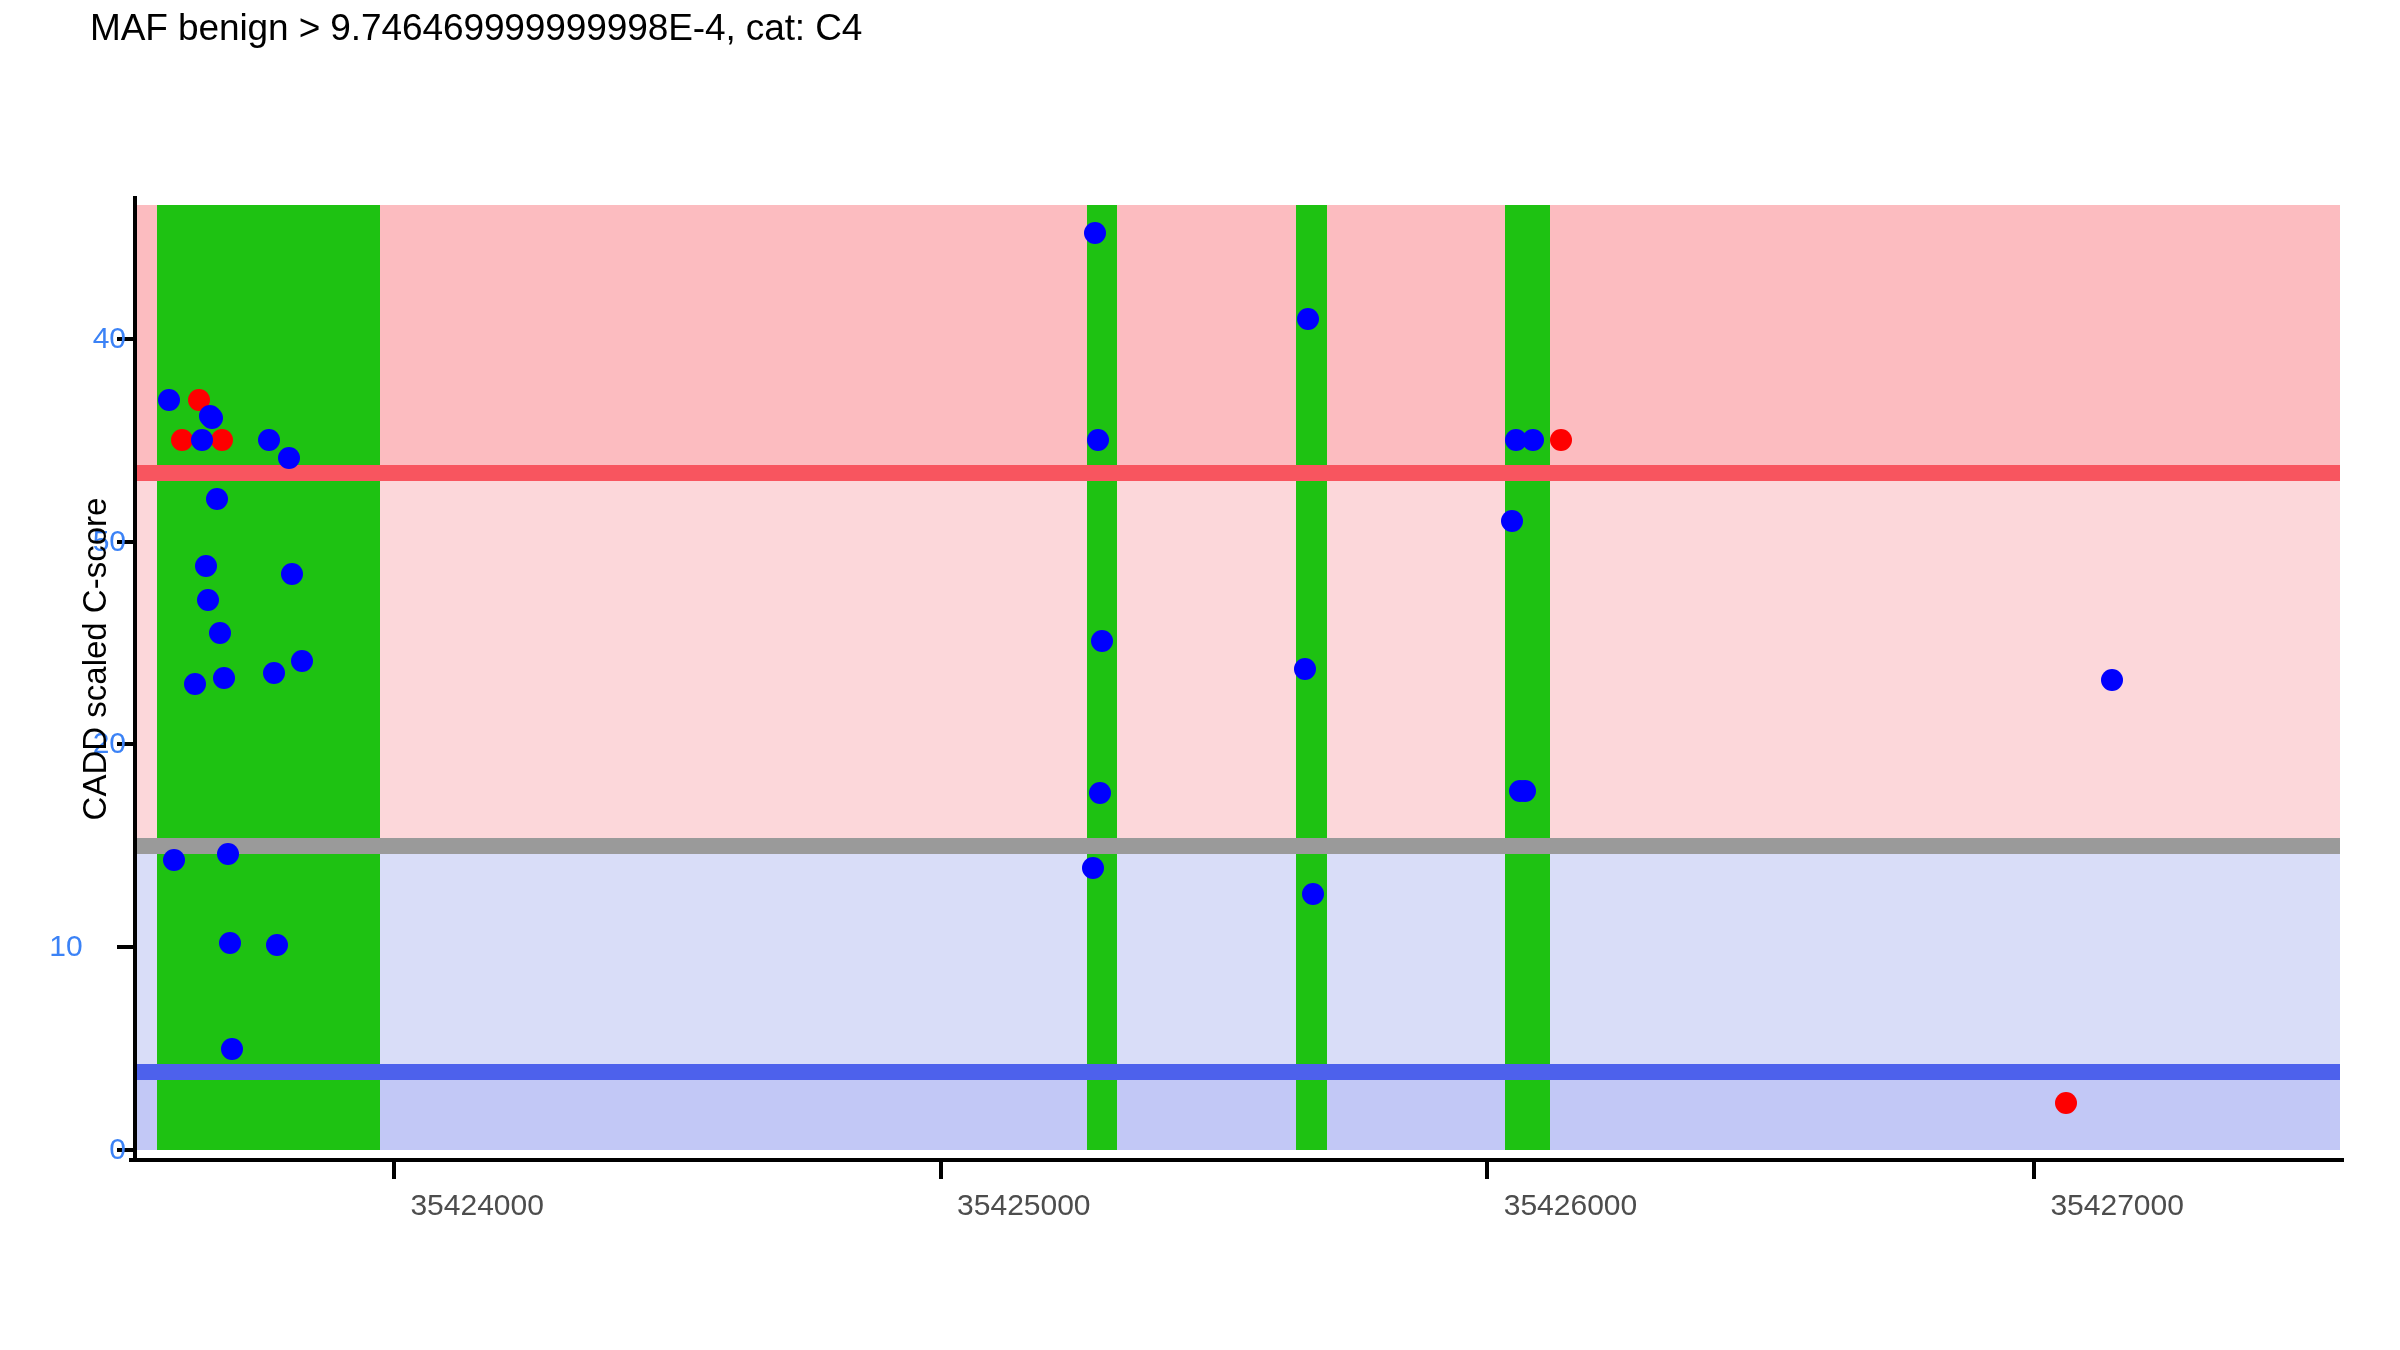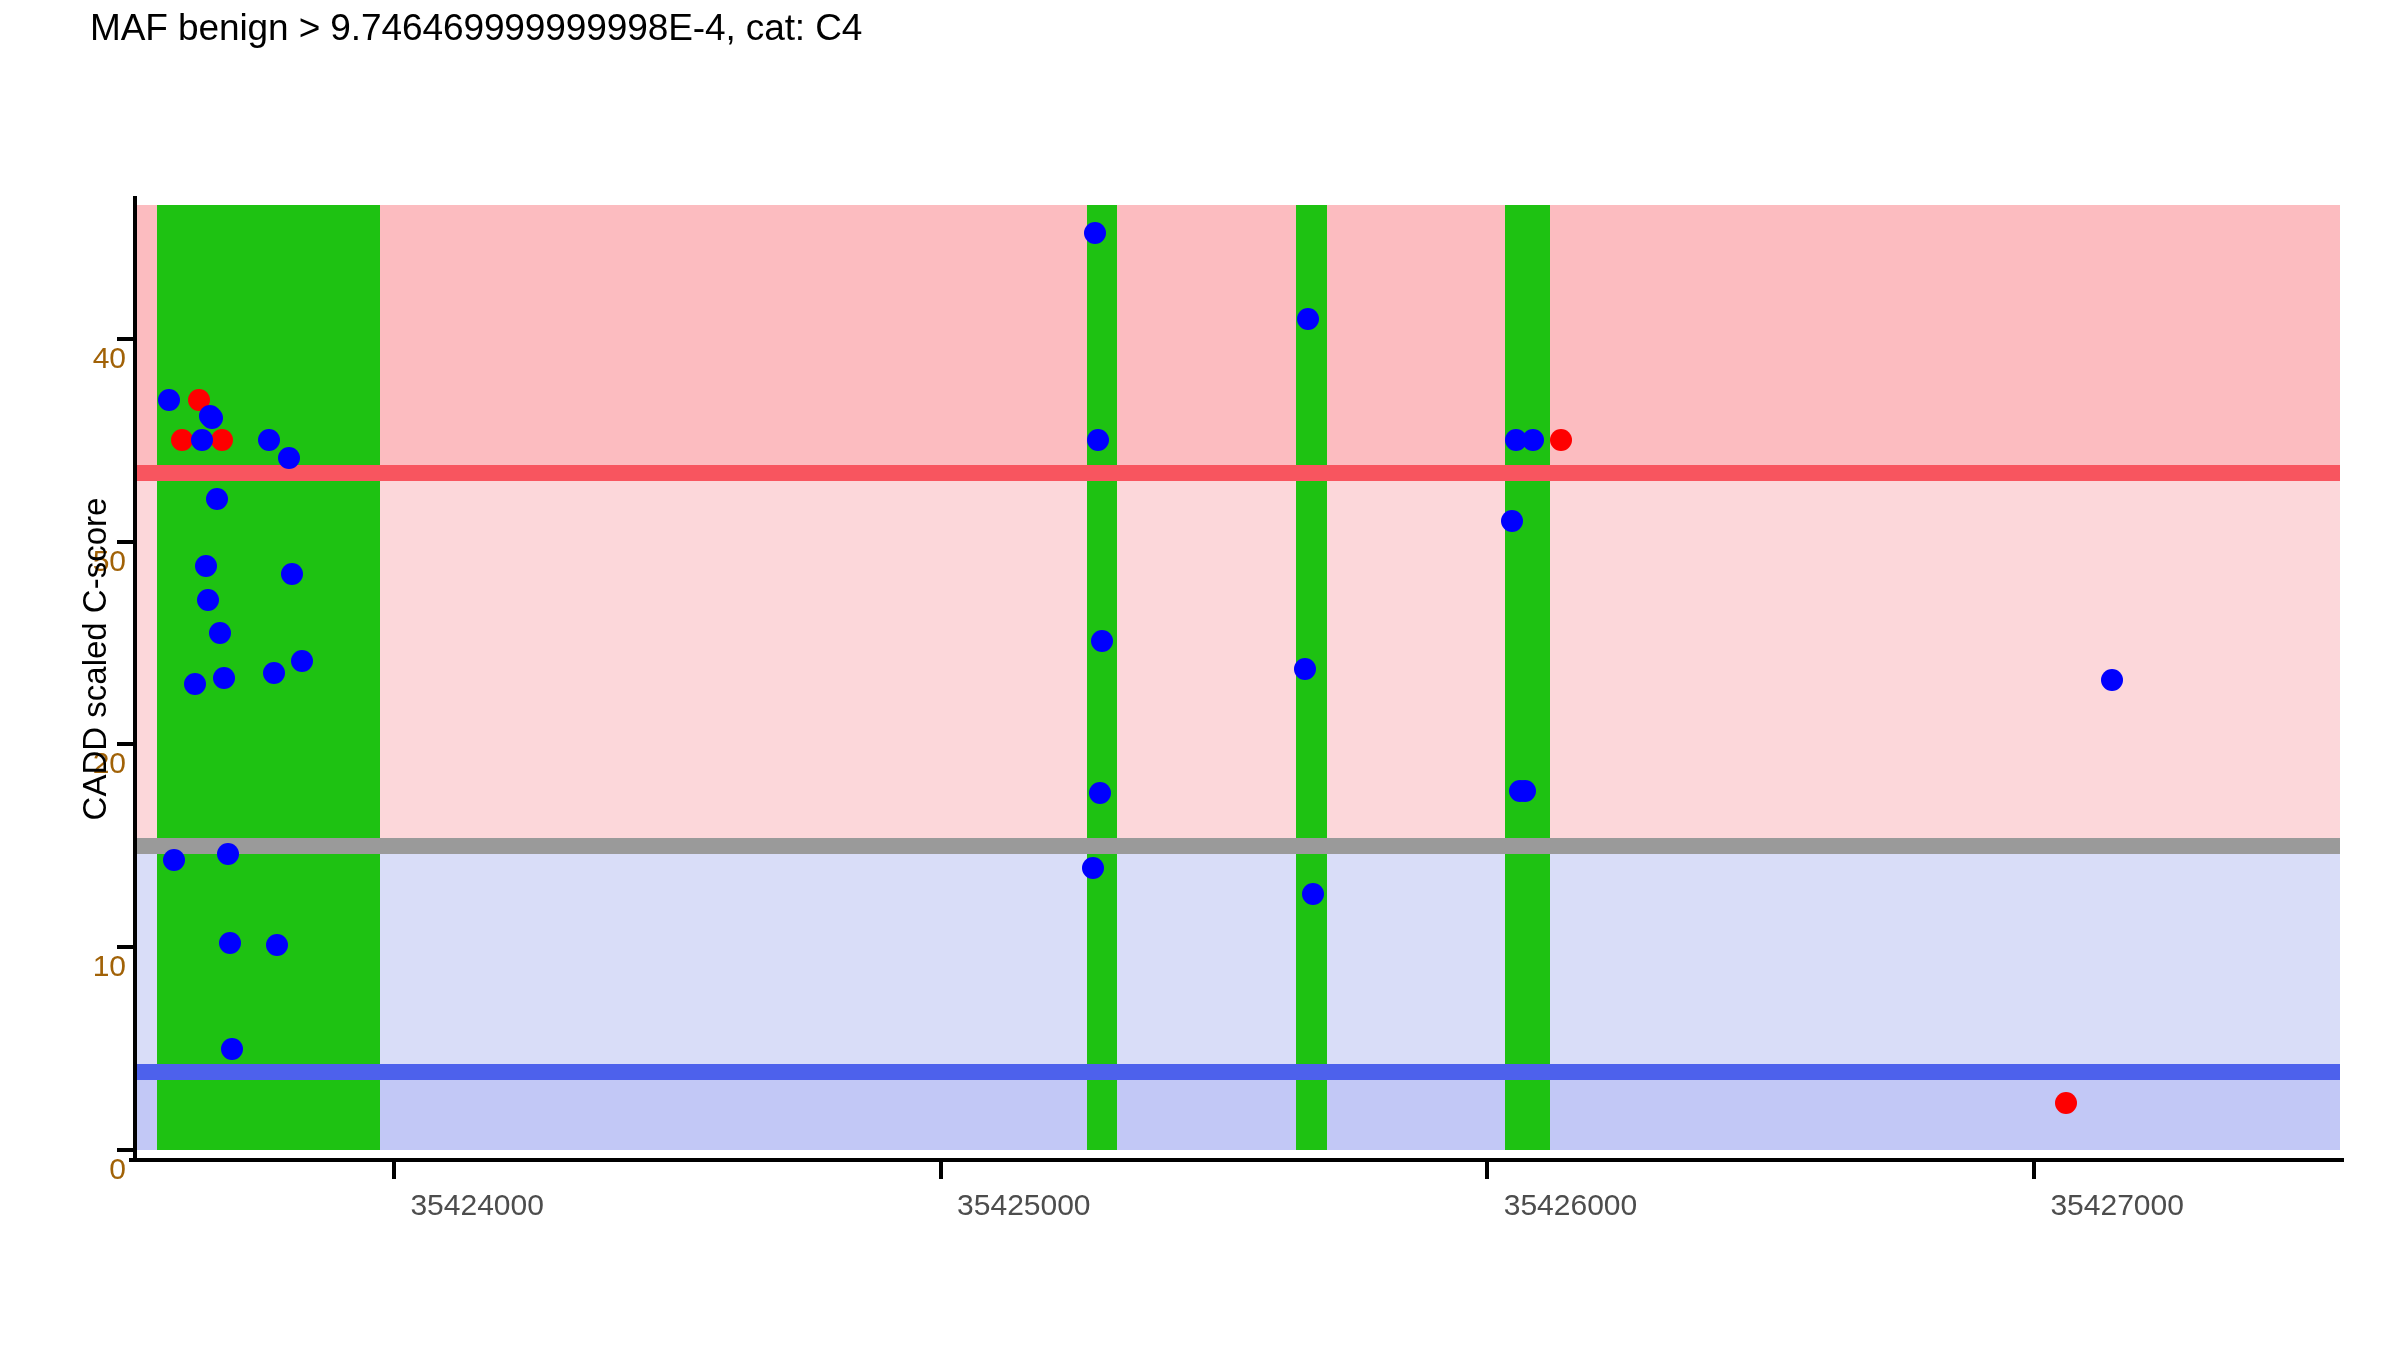--- a/index.html
+++ b/index.html
@@ -21,21 +21,21 @@
   .pt{position:absolute;border-radius:50%;}
   .pt.blue{background:#0000fe;}
   .pt.red{background:#fe0000;}
 
   
   #y-axis-line{position:absolute;left:133px;top:196px;width:4px;height:966px;background:#000000;}
   #x-axis-line{position:absolute;left:129px;top:1158px;width:2215px;height:4px;background:#000000;}
 
   .ytick{position:absolute;left:117px;width:17px;height:4px;background:#000000;}
   .ytlab{position:absolute;right:2274px;width:120px;text-align:right;
-         font-size:30px;color:#a16207;font-family:"Liberation Sans",sans-serif;margin-top:20px;}
+         font-size:30px;color:#3b82f6;font-family:"Liberation Sans",sans-serif;}
   .xtick{position:absolute;top:1162px;width:4px;height:17px;background:#000000;}
   .xtlab{position:absolute;top:1188px;width:300px;margin-left:-150px;text-align:right;
          font-size:30px;color:#4d4d4d;font-family:"Liberation Sans",sans-serif;}
 
   #y-axis-title{position:absolute;left:-355px;top:640px;width:900px;text-align:center;
     transform:rotate(-90deg);transform-origin:center center;
     font-size:33px;color:#000000;font-family:"Liberation Sans",sans-serif;}
   #x-axis-title{position:absolute;left:137px;top:1285px;width:2203px;text-align:center;
     font-size:33px;color:#000000;font-family:"Liberation Sans",sans-serif;}
 </style>
@@ -108,21 +108,21 @@
         <div class="pt blue" style="left: 1963.5px; top: 463.528px; width: 22px; height: 22px;"></div>
       </div>
   </div>
 
   <div id="y-axis-line"></div>
   <div id="x-axis-line"></div>
   <div id="y-ticks">
       <div class="ytick" style="top: 1148px;"></div>
       <div class="ytlab" style="top: 1132px;">0</div>
       <div class="ytick" style="top: 945.21px;"></div>
-      <div class="ytlab" style="top: 929.21px;">10</div>
+      <div class="ytlab" style="top: 929.21px; text-align: center;">10</div>
       <div class="ytick" style="top: 742.421px;"></div>
       <div class="ytlab" style="top: 726.421px;">20</div>
       <div class="ytick" style="top: 539.631px;"></div>
       <div class="ytlab" style="top: 523.631px;">50</div>
       <div class="ytick" style="top: 336.841px;"></div>
       <div class="ytlab" style="top: 320.841px;">40</div>
     </div>
   <div id="x-ticks">
       <div class="xtick" style="left: 391.926px;"></div>
       <div class="xtlab" style="left: 393.926px;">35424000</div>

